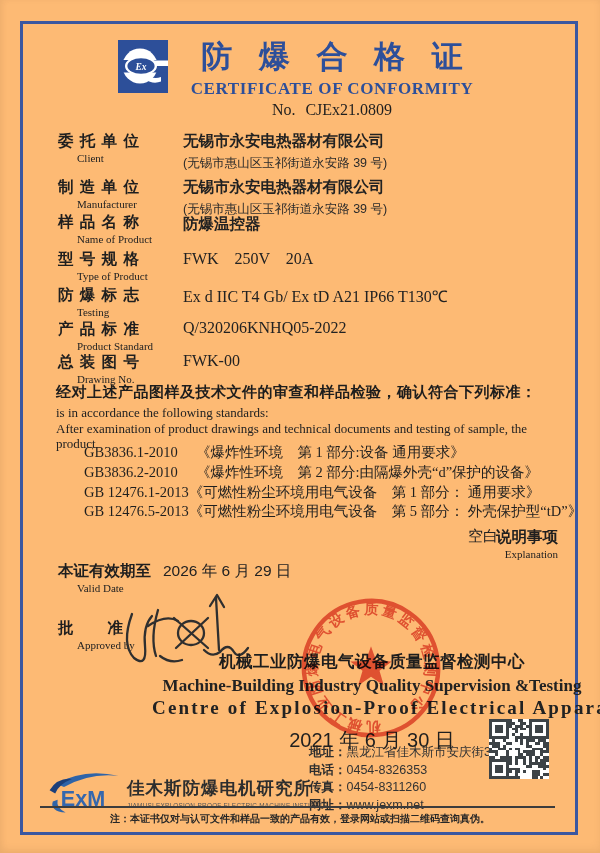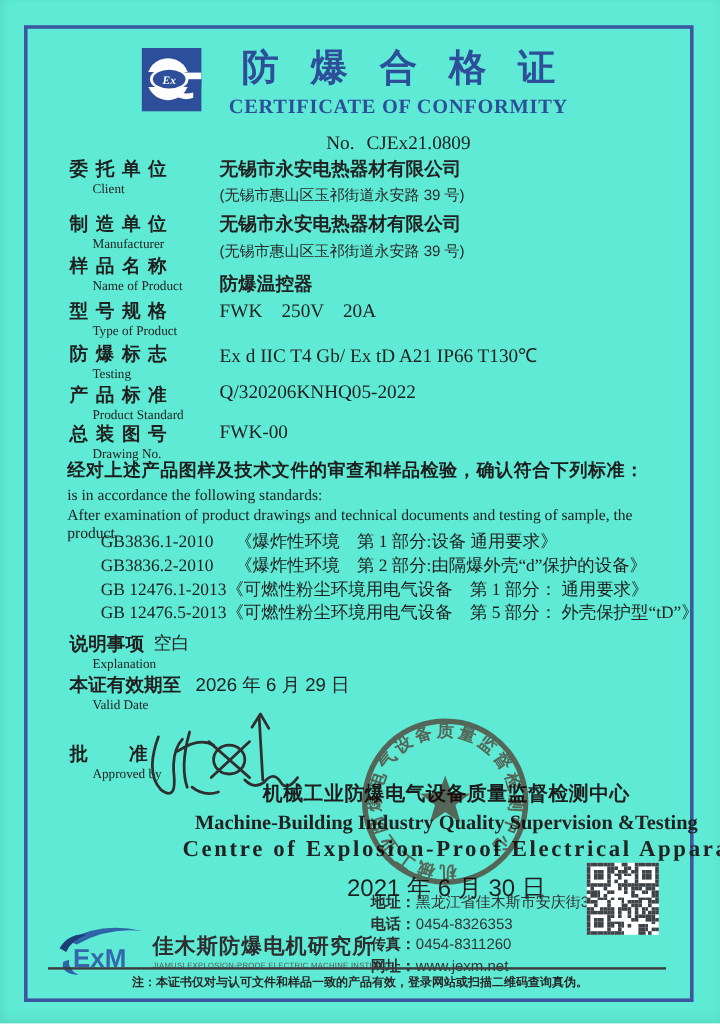--- a/index.html
+++ b/index.html
@@ -1,46 +1,46 @@
 <!DOCTYPE html>
 <html><head>
 <meta charset="utf-8">
 <style>
   html,body{margin:0;padding:0;background:#ffffff;}
   .page{
-    position:relative;width:600px;height:853px;background:#5eead4;overflow:hidden;
+    position:relative;width:600px;height:853px;background:#fdba74;overflow:hidden;
     font-family:"Liberation Sans",sans-serif;color:#242424;
     box-shadow:inset 0 -4px 8px rgba(0,0,0,.05), inset 3px 0 6px rgba(0,0,0,.03);
     text-decoration:underline;
   }
   .frame{position:absolute;left:20px;top:21px;width:552px;height:808px;border:3px solid #3a57a0;pointer-events:none;}
   
   .ex-logo{position:absolute;left:118px;top:40px;width:50px;height:53px;}
   .title-block{position:absolute;left:172px;top:36px;width:320px;text-align:center;}
   .title-cn{font-size:31px;font-weight:bold;color:#2d4f9a;letter-spacing:9px;padding-left:9px;white-space:nowrap;}
   .title-en{font-family:"Liberation Serif",serif;font-size:17px;font-weight:bold;color:#2d4f9a;letter-spacing:.6px;margin-top:1px;}
-  .cert-no{position:absolute;left:172px;top:111px;width:320px;text-align:center;
+  .cert-no{position:absolute;left:172px;top:101px;width:320px;text-align:center;
     font-family:"Liberation Serif",serif;font-size:16px;color:#1f1f1f;}
   .cert-no .num{margin-left:10px;}
   
   .cert-row{position:absolute;left:58px;width:500px;}
   .lbl-cn{font-size:15.5px;font-weight:bold;color:#1f1f1f;letter-spacing:1px;white-space:nowrap;}
   .lbl-en{font-family:"Liberation Serif",serif;font-size:11px;color:#222;margin-top:0px;white-space:nowrap;margin-left:19px;}
   .val{position:absolute;left:125px;top:0px;width:370px;}
   .val-main{font-family:"Liberation Serif",serif;font-size:16px;color:#222;white-space:pre;}
   .val-main.cjk{font-family:"Liberation Sans",sans-serif;font-weight:600;font-size:15.5px;}
   .val-sub{font-size:12.5px;color:#2a2a2a;margin-top:3px;white-space:nowrap;}
   
   .statement{position:absolute;left:56px;top:383px;width:505px;}
   .statement .cn{font-size:15px;font-weight:bold;letter-spacing:.5px;color:#1d1d1d;white-space:nowrap;}
   .statement .en{font-family:"Liberation Serif",serif;font-size:13px;line-height:15.5px;color:#222;margin-top:3px;}
   .standards{position:absolute;left:84px;top:443px;width:480px;
     font-family:"Liberation Serif",serif;font-size:14.5px;line-height:19.8px;color:#1f1f1f;white-space:nowrap;}
   
-  .expl-row{top:527px;}
+  .expl-row{top:527px;text-align:right;}
   .valid-row{top:561px;}
   .approved-row{top:618px;}
   .expl-row .val{left:70px;}
   .valid-row .val{left:105px;}
   .valid-row .val .val-main{font-family:"Liberation Sans",sans-serif;font-size:15.5px;}
   .expl-row .val .val-main{font-family:"Liberation Sans",sans-serif;font-size:15px;font-weight:normal;}
   .signature{position:absolute;left:118px;top:588px;width:140px;height:88px;}
   
   .issuer{position:absolute;left:152px;top:651px;width:440px;text-align:center;z-index:2;}
   .issuer .cn{font-size:16.5px;font-weight:bold;color:#1d1d1d;letter-spacing:.5px;white-space:nowrap;}
@@ -100,21 +100,21 @@
     <div class="lbl-cn">制 造 单 位</div>
     <div class="lbl-en">Manufacturer</div>
     <div class="val">
         <div class="val-main cjk">无锡市永安电热器材有限公司</div>
       <div class="val-sub">(无锡市惠山区玉祁街道永安路 39 号)</div>
       </div>
   </div>
   <div class="cert-row" style="top:212px">
     <div class="lbl-cn">样 品 名 称</div>
     <div class="lbl-en">Name of Product</div>
-    <div class="val" style="top:15px">
+    <div class="val" style="top:2px">
         <div class="val-main cjk">防爆温控器</div>
       </div>
   </div>
   <div class="cert-row" style="top:249px">
     <div class="lbl-cn">型 号 规 格</div>
     <div class="lbl-en">Type of Product</div>
     <div class="val">
         <div class="val-main">FWK　250V　20A</div>
       </div>
   </div>

